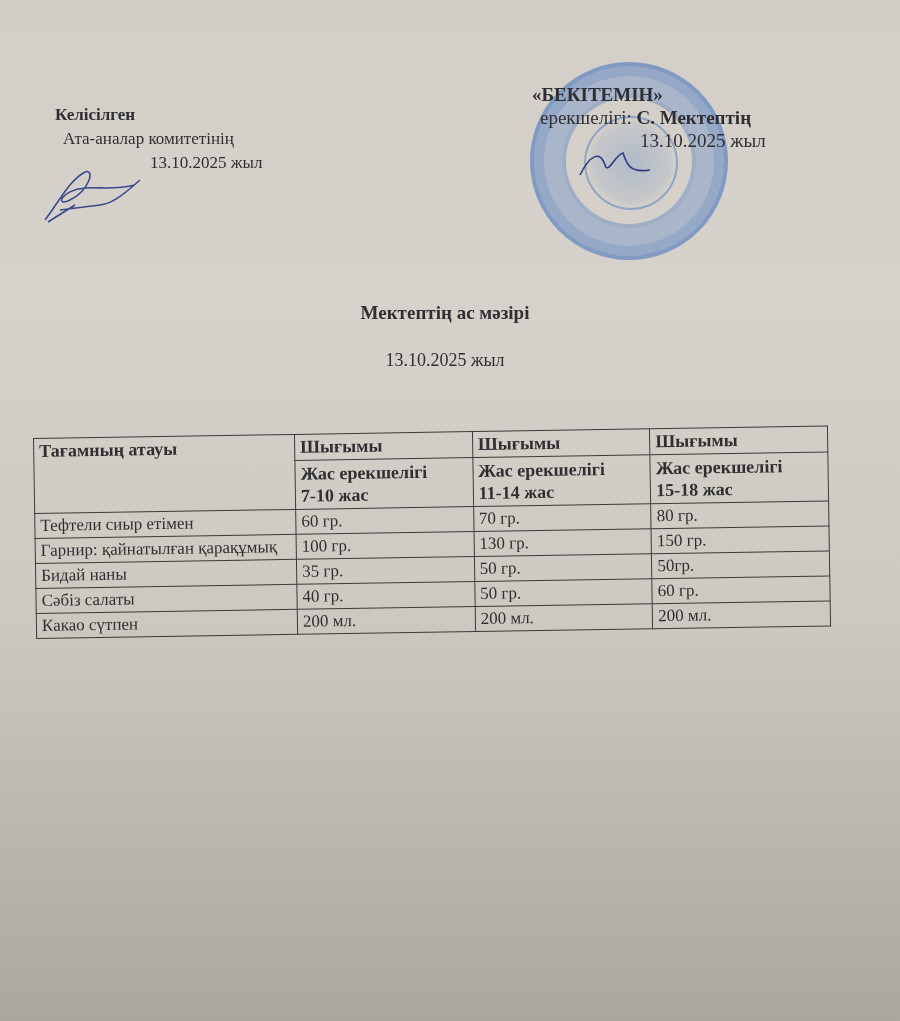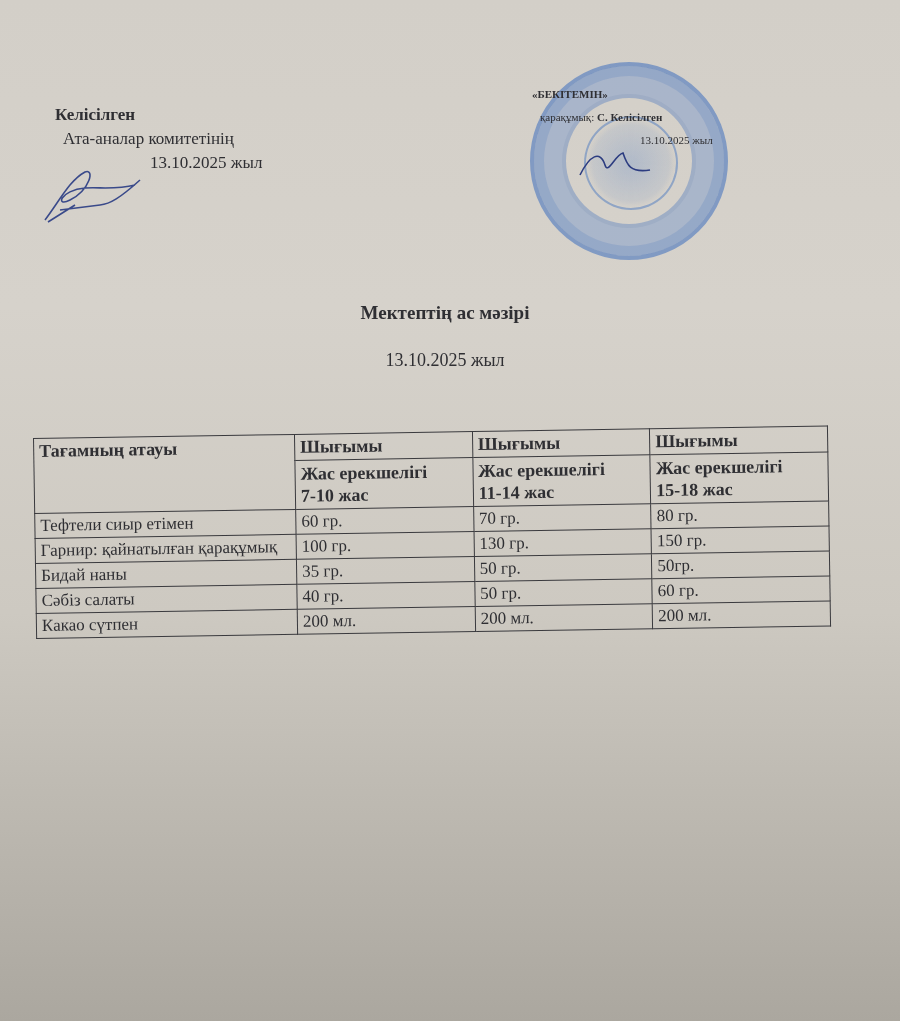--- a/index.html
+++ b/index.html
@@ -8,21 +8,21 @@
     background: linear-gradient(180deg, #d3cfc8 0%, #d6d2cb 30%, #cdc9c1 60%, #aba79f 100%);
     font-family: "Liberation Serif", "DejaVu Serif", serif;
     color: #2f2f33;
     position: relative;
   }
   .page { position: absolute; inset: 0; }
   .left-block { position: absolute; left: 55px; top: 103px; font-size: 17px; line-height: 24px; }
   .left-block .title { font-weight: bold; }
   .left-block .l2 { padding-left: 8px; }
   .left-block .date { padding-left: 95px; }
-  .right-block { position: absolute; left: 540px; top: 83px; font-size: 11px; line-height: 23px; z-index: 2; }
+  .right-block { position: absolute; left: 540px; top: 83px; font-size: 19px; line-height: 23px; z-index: 2; }
   .right-block .title { font-weight: bold; margin-left: -8px; }
   .right-block .date { padding-left: 100px; }
   .stamp {
     position: absolute; left: 530px; top: 62px; width: 190px; height: 190px;
     border-radius: 50%; border: 4px solid rgba(60,110,190,0.55);
     box-shadow: inset 0 0 0 10px rgba(60,110,190,0.18), inset 0 0 0 28px rgba(210,215,225,0.2), inset 0 0 0 32px rgba(60,110,190,0.35);
     z-index: 1;
   }
   .stamp-center {
     position: absolute; left: 50%; top: 50%; width: 90px; height: 90px; margin: -45px 0 0 -45px;
@@ -57,22 +57,22 @@
     <path d="M5 60 C20 40, 30 20, 45 12 C55 8, 50 30, 30 40 C15 48, 20 30, 45 28 C60 27, 75 30, 95 25 M20 50 L60 45 C70 44, 80 38, 100 20 M8 62 L35 45" fill="none" stroke="#3a4a8a" stroke-width="1.6"></path>
   </svg>
 
   <div class="stamp">
     <div class="stamp-center"></div>
   </div>
 
   <div class="right-block">
     <div class="title">«БЕКІТЕМІН»</div>
     <div>
-      <span>қарақұмық:</span>
-      <b>С. Келісілген</b>
+      <span>ерекшелігі:</span>
+      <b>С. Мектептің</b>
     </div>
     <div class="date">13.10.2025  жыл</div>
   </div>
 
   <svg class="signature" style="left:575px;top:145px" width="80" height="40" viewBox="0 0 80 40">
     <path d="M5 30 C15 10, 25 5, 30 20 C33 30, 40 10, 48 8 C52 20, 55 28, 75 25" fill="none" stroke="#2c3c80" stroke-width="1.6"></path>
   </svg>
 
   <div class="doc-title">Мектептің ас мәзірі</div>
   <div class="doc-date">13.10.2025 жыл</div>

